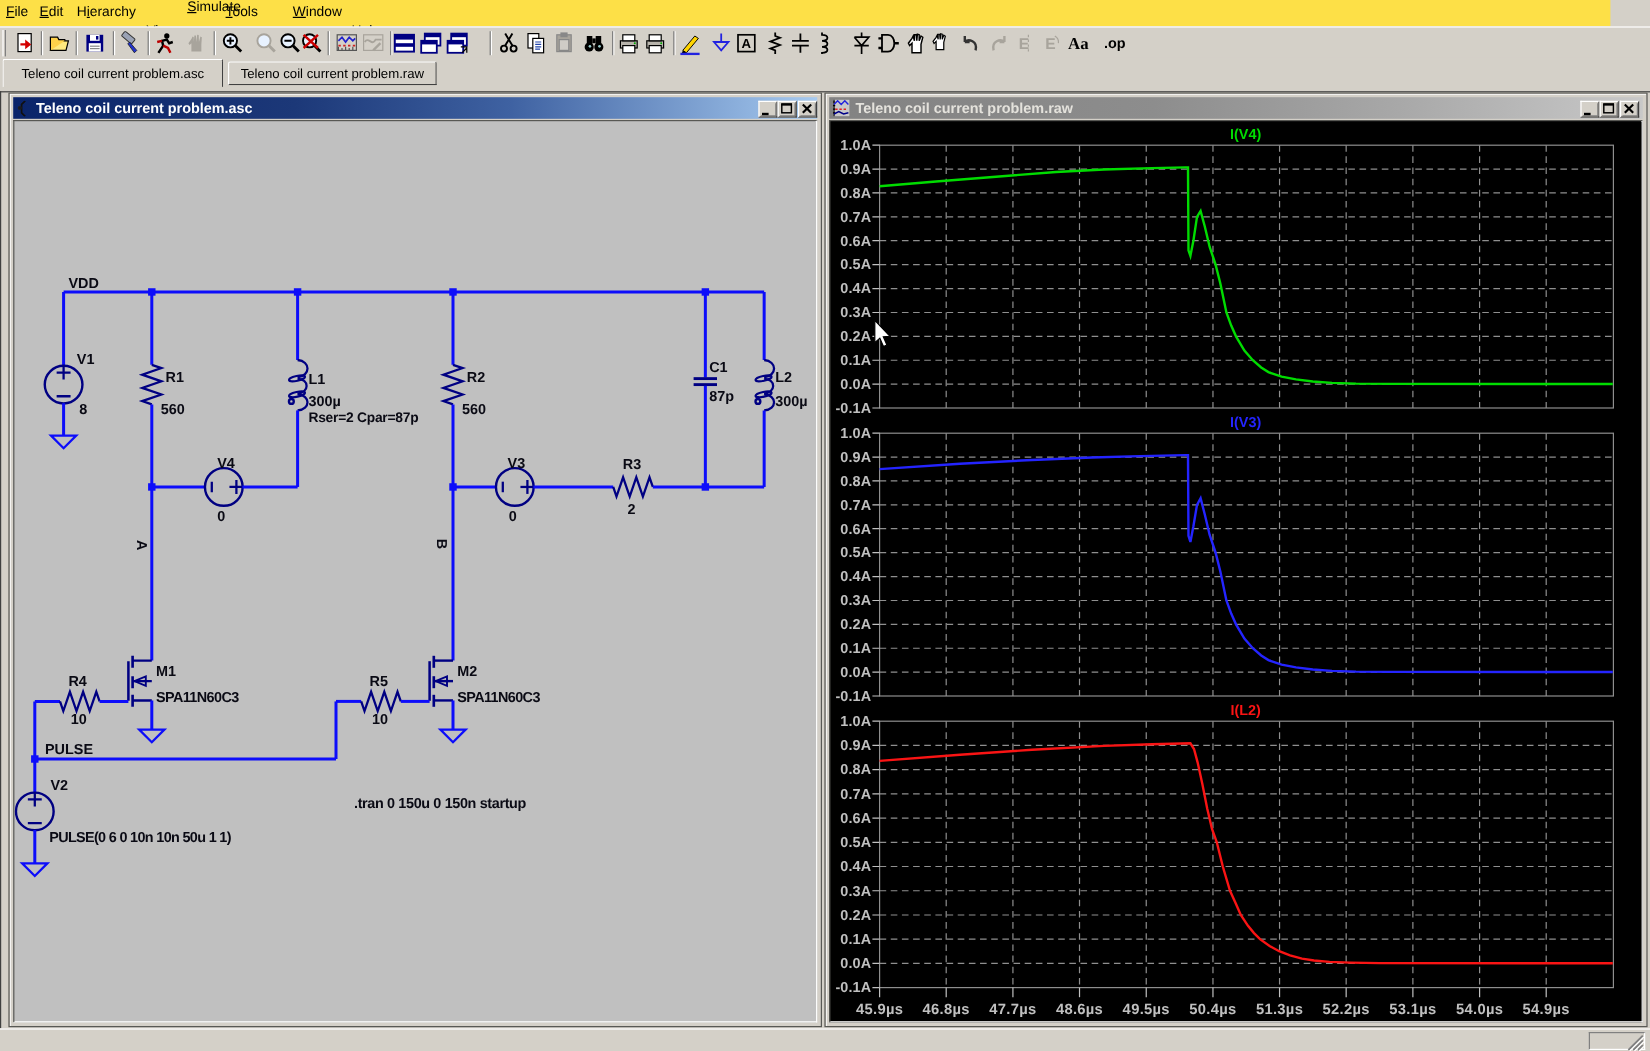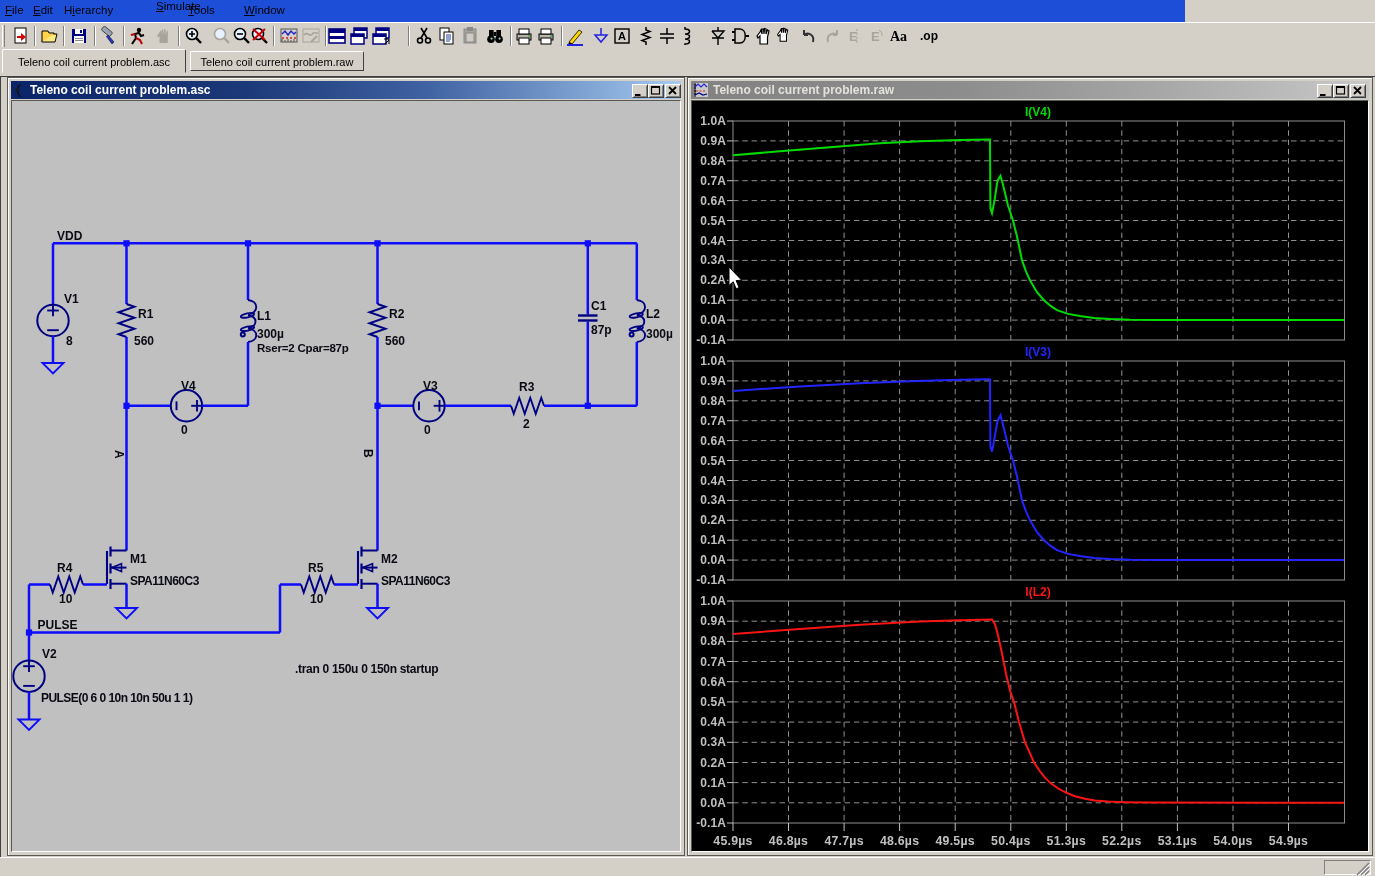--- a/index.html
+++ b/index.html
@@ -1,21 +1,21 @@
 <!DOCTYPE html>
 <html><head><meta charset="utf-8"><style>
 * { margin:0; padding:0; box-sizing:border-box; }
 body { width:1375px; height:876px; overflow:hidden; font-family:"Liberation Sans", sans-serif; font-size:11.5px; background:#d4d0c8; position:relative; }
 .win { position:absolute; background:#d4d0c8; border:1px solid #585854; }
 .tb { height:18px; position:absolute; left:3px; right:3px; top:3px; color:#fff; font-weight:bold; font-size:12px; }
 .content { position:absolute; left:3px; right:3px; top:22px; bottom:3px; border:1px solid; border-color:#585854 #fcfcfc #fcfcfc #585854; }
 </style></head>
 <body>
 
-<div style="position:absolute;left:0;top:0;width:1185px;height:22px;background:#1d4ed8;color:#000">
+<div style="position:absolute;left:0;top:0;width:1342px;height:22px;background:#fde047;color:#000">
     <div style="position:absolute;left:5px;top:4px"><u>F</u>ile</div>
 <div style="position:absolute;left:33px;top:4px"><u>E</u>dit</div>
 <div style="position:absolute;left:64px;top:4px">H<u>i</u>erarchy</div>
 <div style="position:absolute;left:122px;top:20px"><u>V</u>iew</div>
 <div style="position:absolute;left:156px;top:0"><u>S</u>imulate</div>
 <div style="position:absolute;left:188px;top:4px"><u>T</u>ools</div>
 <div style="position:absolute;left:244px;top:4px"><u>W</u>indow</div>
 <div style="position:absolute;left:293px;top:20px"><u>H</u>elp</div>
   </div>
 

